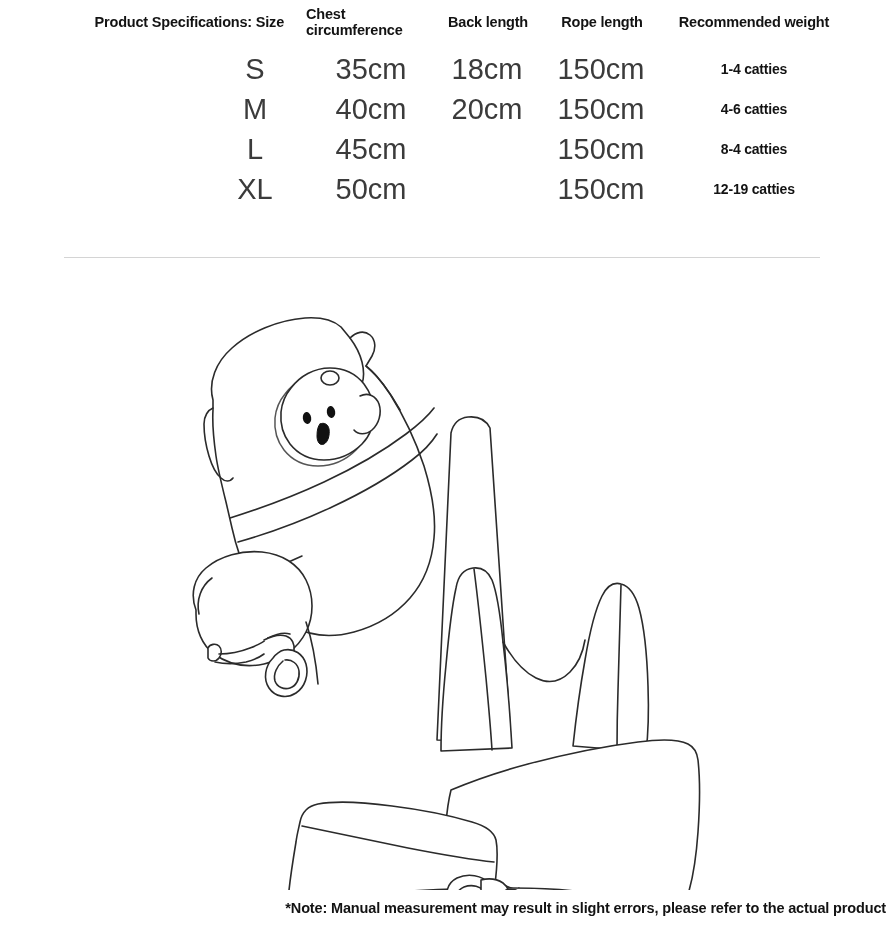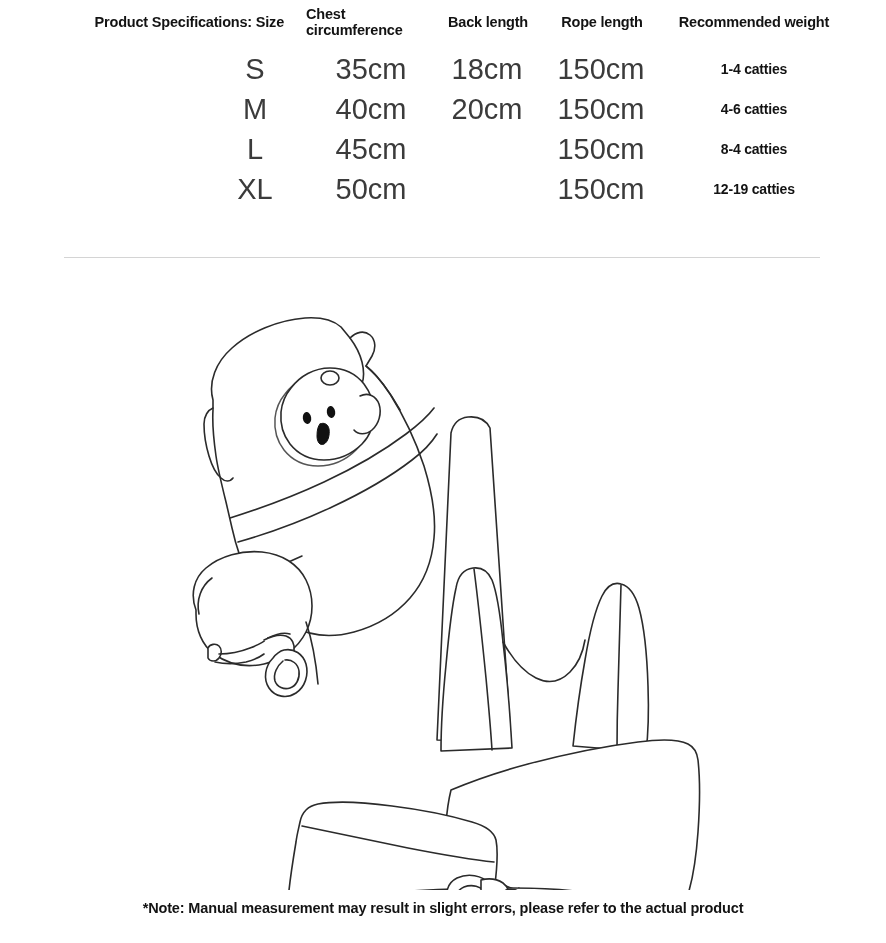--- a/index.html
+++ b/index.html
@@ -110,21 +110,21 @@
     height: 620px;
   }
   #illustration svg { display: block; }
 
   
   #footer-note {
     position: absolute;
     left: 0;
     top: 900px;
     width: 886px;
-    text-align: center;
+    text-align: right;
     font-size: 14.5px;
     font-weight: bold;
     color: #131313;
     letter-spacing: -0.15px;
   }
 </style>
 </head>
 <body>
 
 <div id="spec-table">

